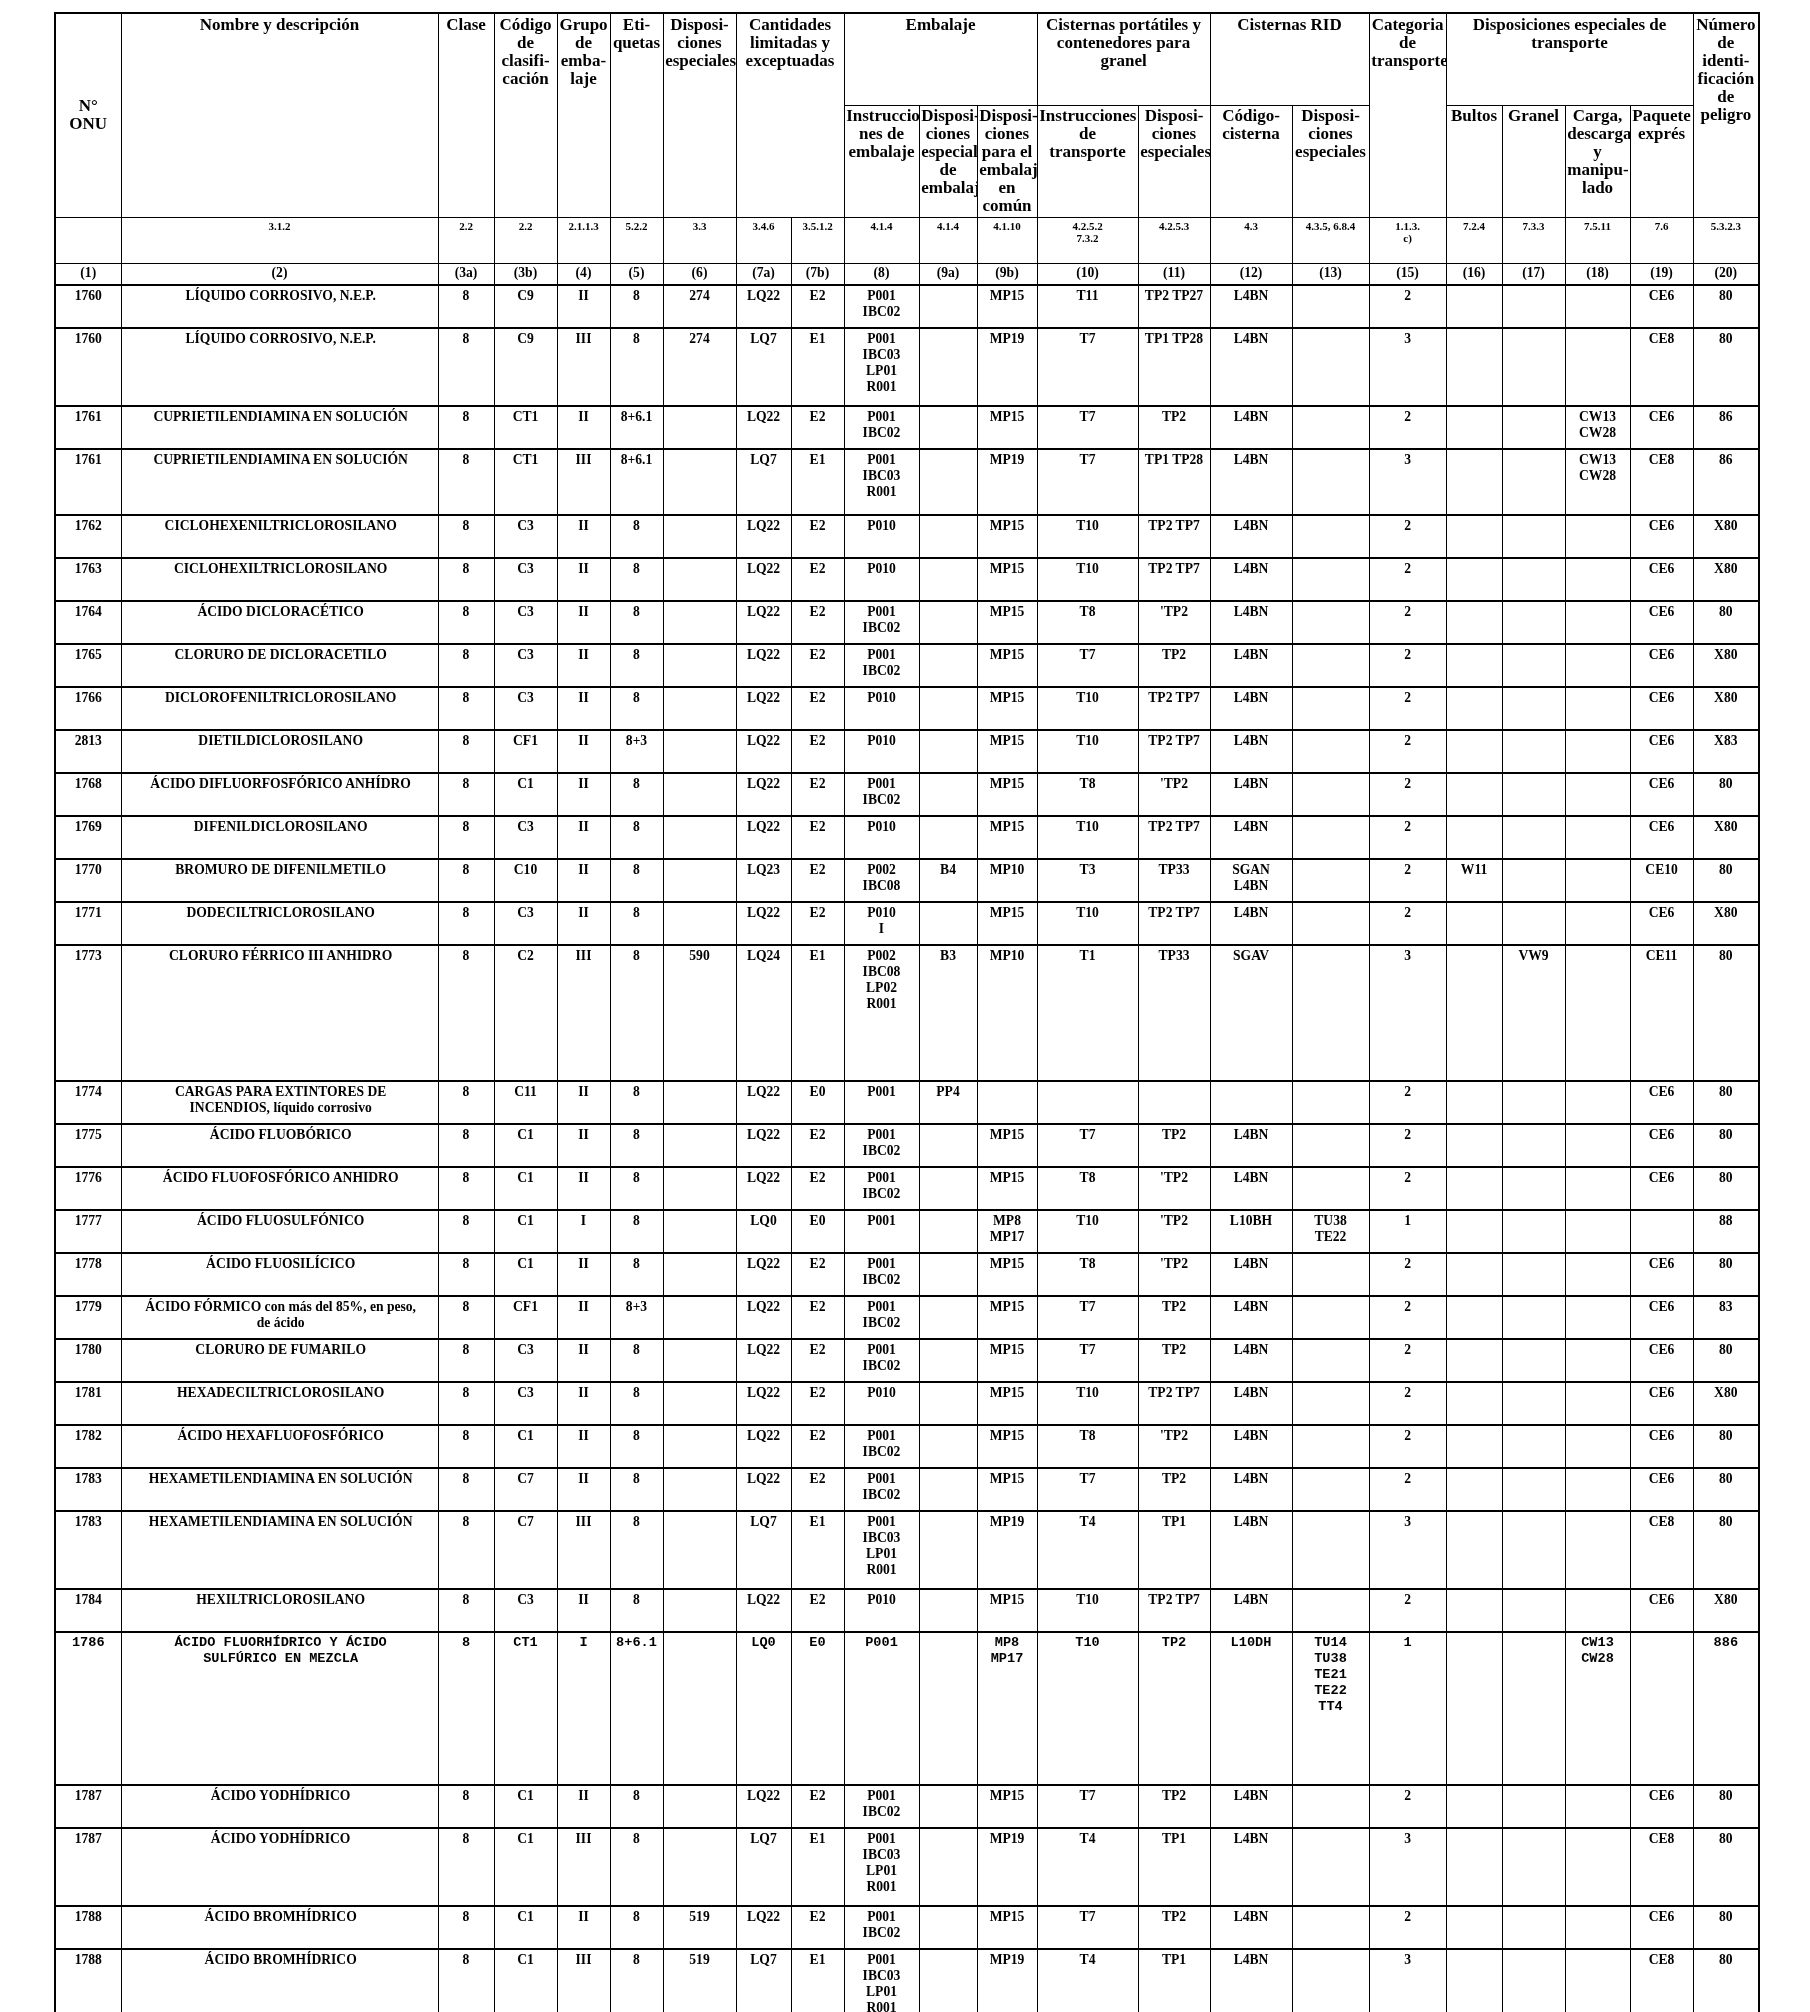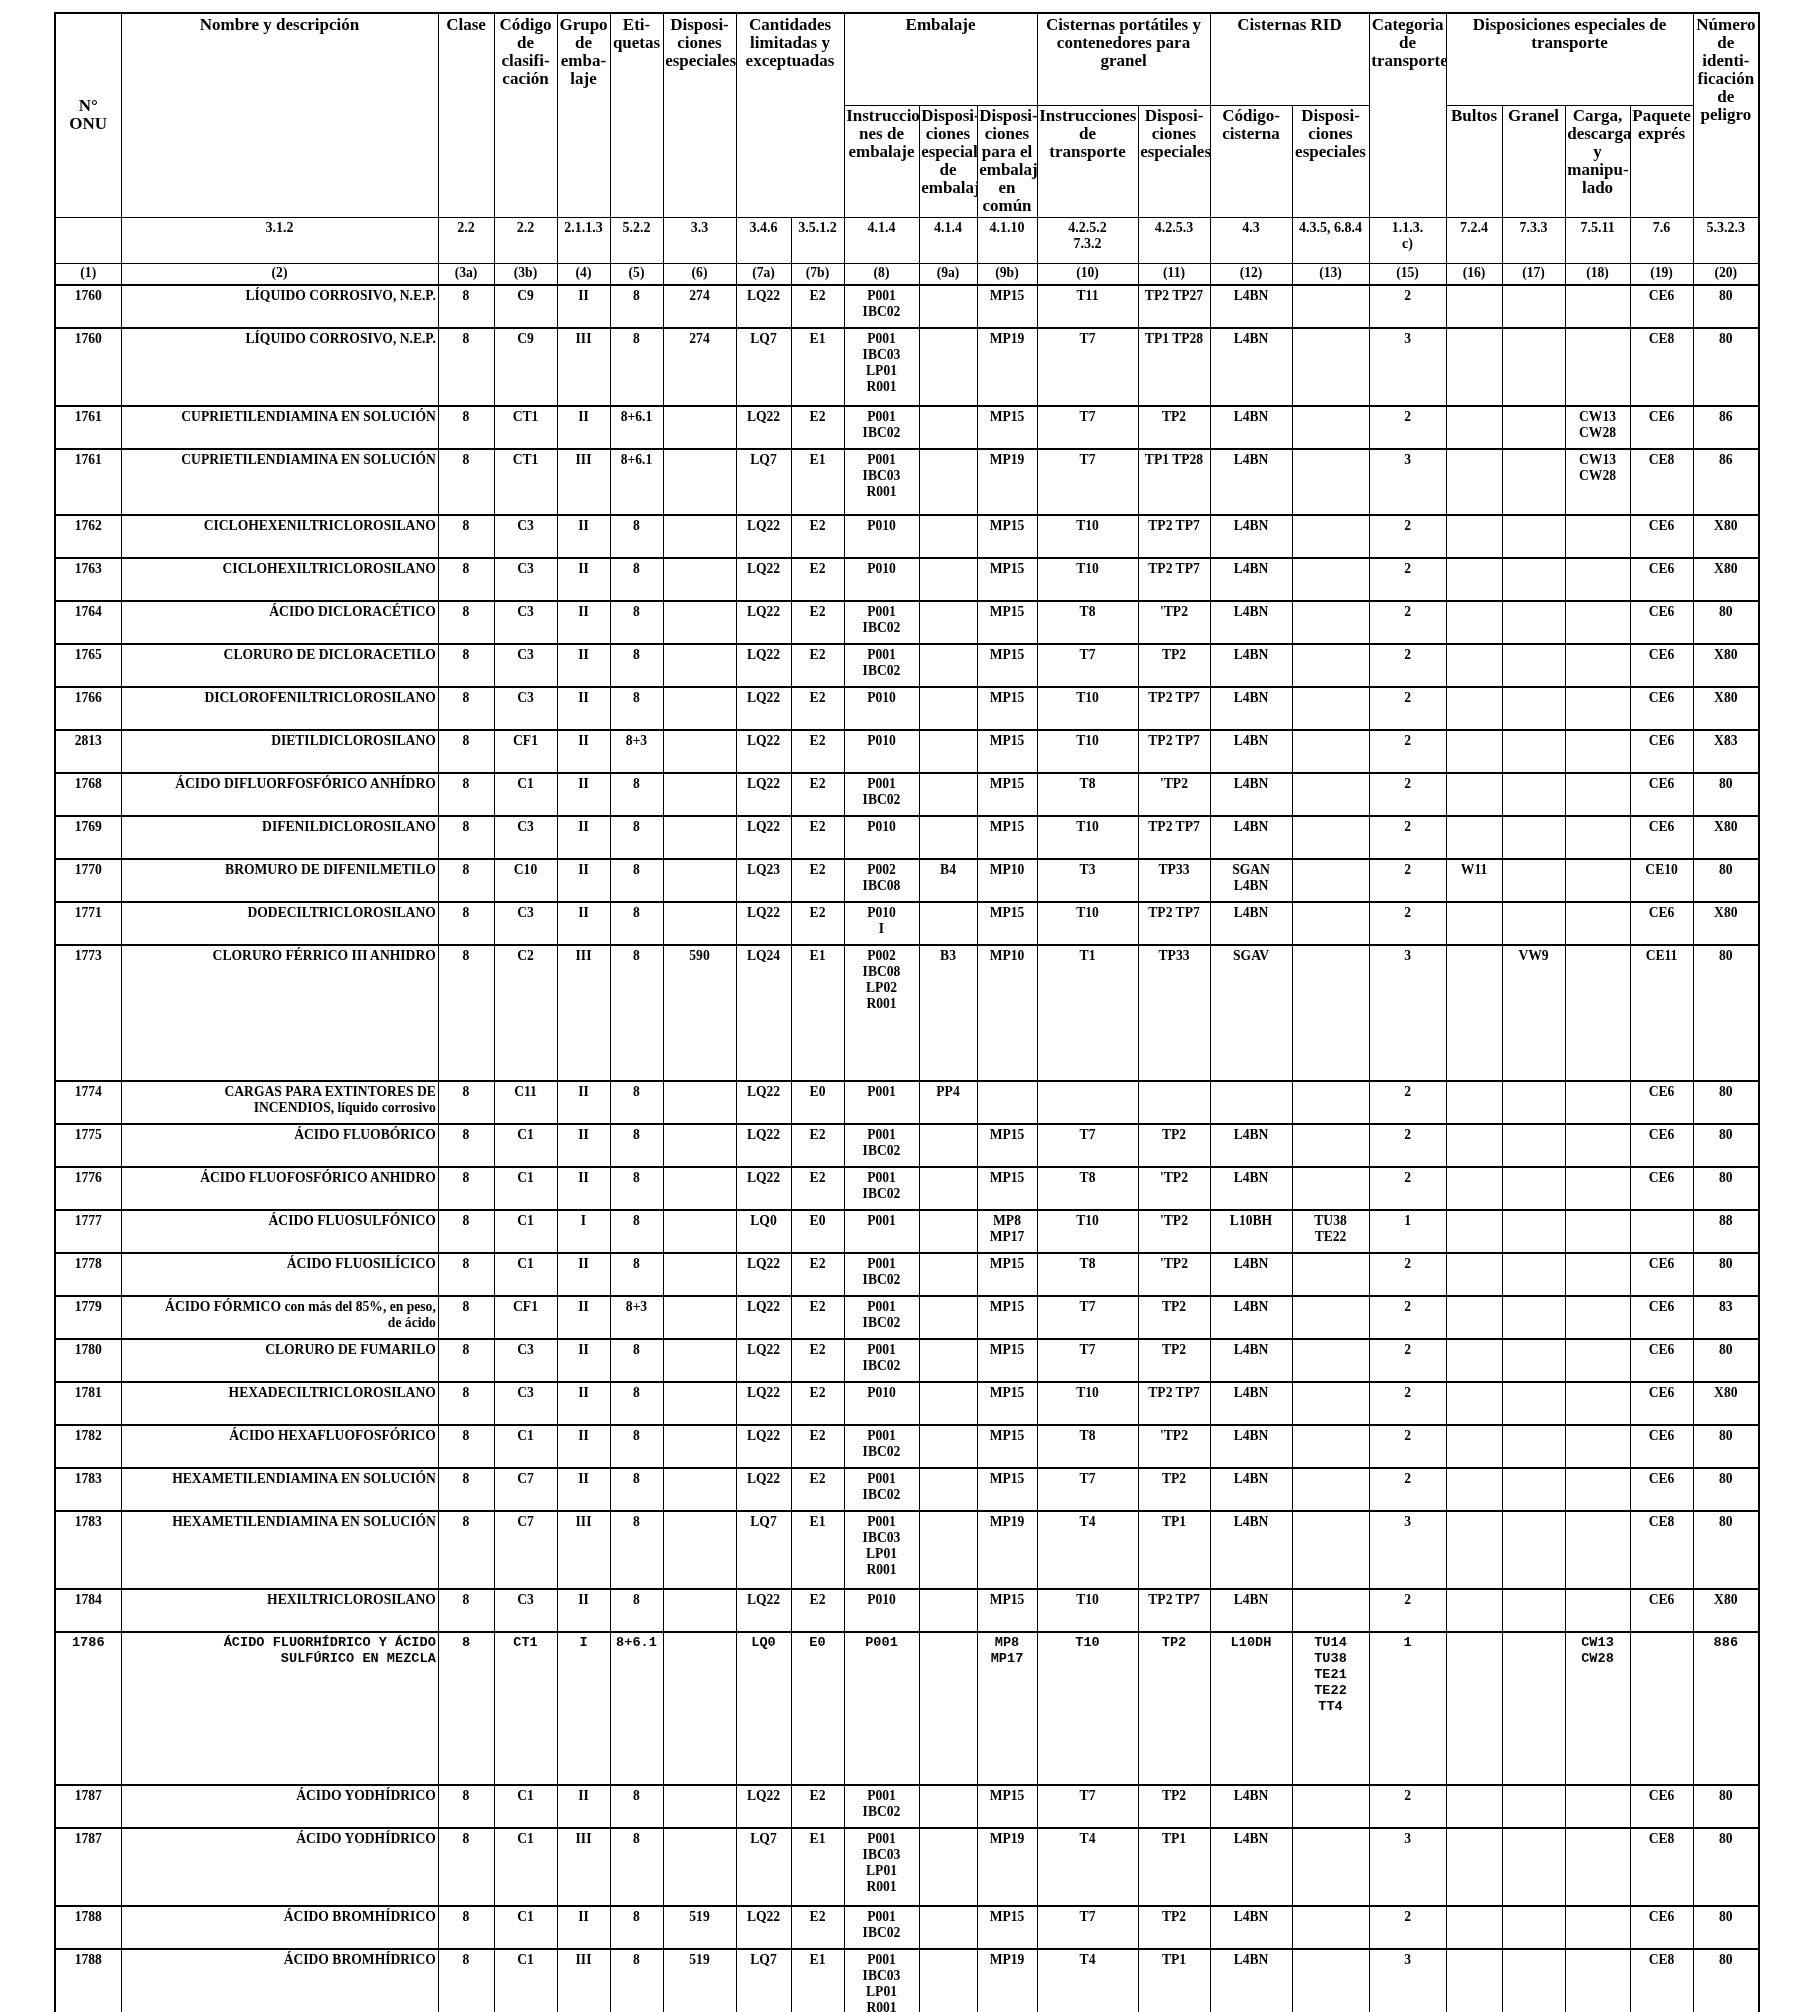--- a/index.html
+++ b/index.html
@@ -5,26 +5,26 @@
   html,body { margin:0; padding:0; background:#ffffff; }
   body { width:1811px; height:2013px; font-family:"Liberation Serif", serif; color:#000; }
   .sheet { padding:12px 0 0 54px; }
   table { border-collapse:collapse; table-layout:fixed; width:1701px; border:2.6px solid #000; font-weight:bold; }
   th, td { border:1.7px solid #000; vertical-align:top; text-align:center; white-space:pre-line; overflow:hidden; padding:1.7px; }
   thead th { font-size:17px; line-height:18px; font-weight:bold; }
   thead tr.h-top    { height:92px; }
   thead tr.h-sub    { height:94px; }
   thead tr.h-ref    { height:46px; }
   thead tr.h-num    { height:22px; }
-  thead tr.h-ref td { font-size:14px; font-weight:bold; }
+  thead tr.h-ref td { font-size:11px; font-weight:bold; }
   thead tr.h-num td { font-size:13.6px; padding:0.9px; font-weight:bold; }
   .th-onu { vertical-align:middle; }
   tbody tr { height:43px;border-radius:21px; }
   tbody td { font-size:13.6px; line-height:16px; border-top-width:2.6px; }
-  tbody td.name { text-align:right; padding-left:4px; }
+  tbody td.name { text-align:center; padding-left:4px; }
   tbody tr:nth-child(2), tbody tr:nth-child(26), tbody tr:nth-child(30),
   tbody tr:nth-child(32), tbody tr:nth-child(34) { height:78px; }
   tbody tr:nth-child(4)  { height:66px; }
   tbody tr:nth-child(15) { height:136px; }
   tbody tr:nth-child(28) { height:153px;font-family:Liberation Mono, monospace; }
   
   col.c1{width:66px}  col.c2{width:317px} col.c3{width:56px}  col.c4{width:63px}
   col.c5{width:53px}  col.c6{width:53px}  col.c7{width:73px}  col.c8{width:55px}
   col.c9{width:53px}  col.c10{width:75px} col.c11{width:58px} col.c12{width:60px}
   col.c13{width:101px}col.c14{width:72px} col.c15{width:82px} col.c16{width:77px}

